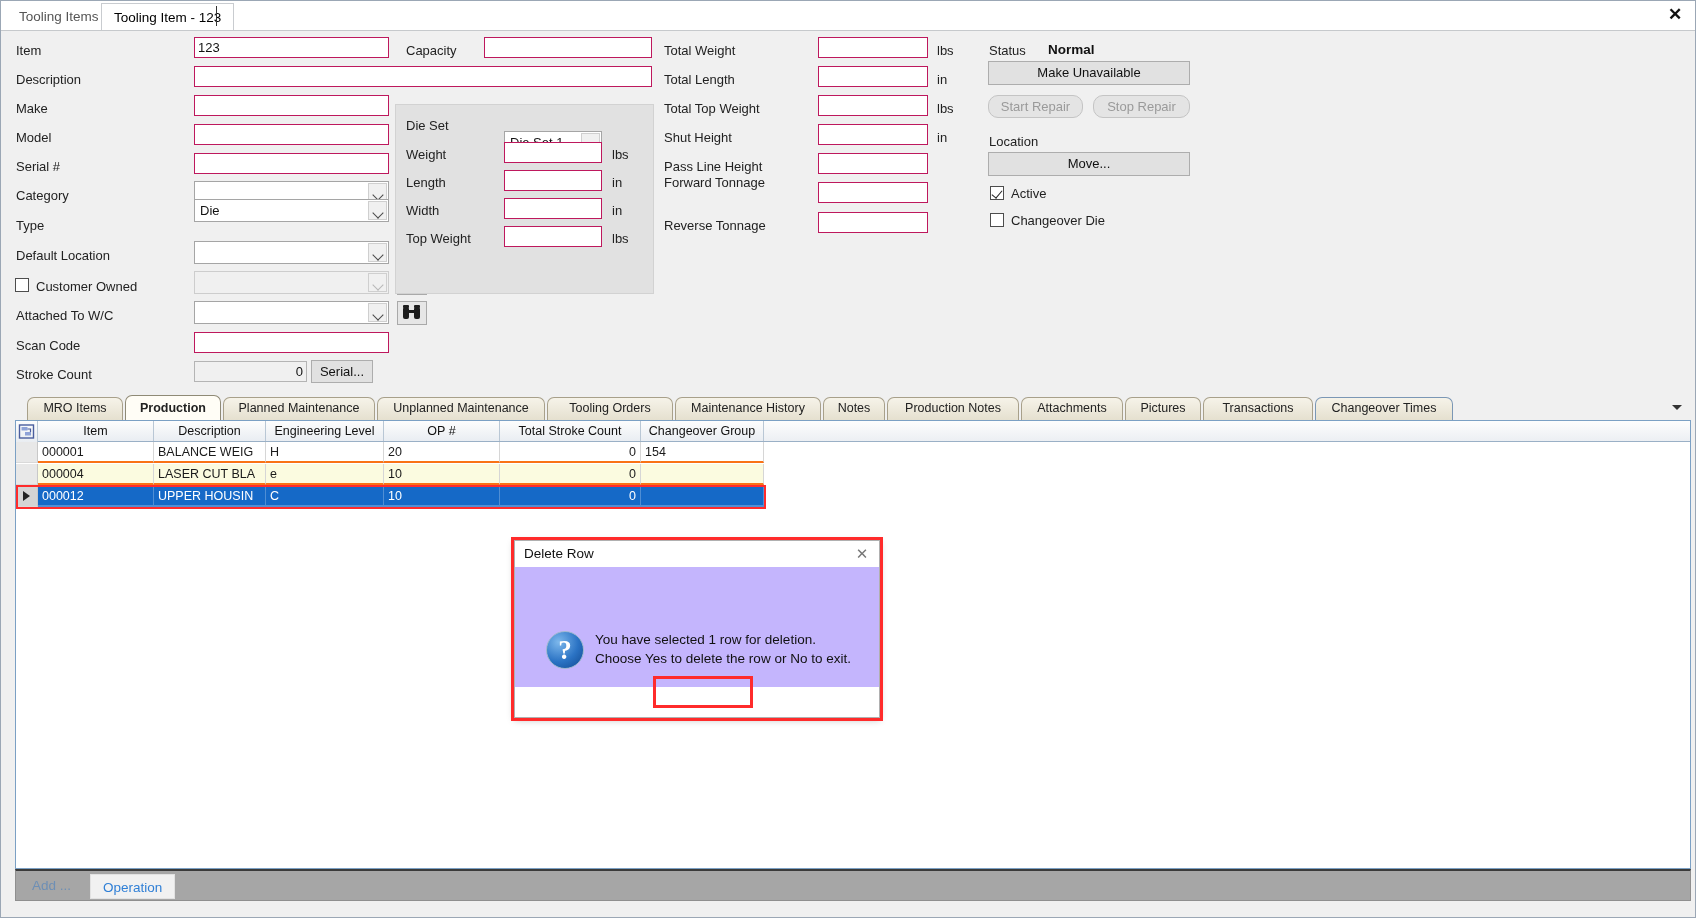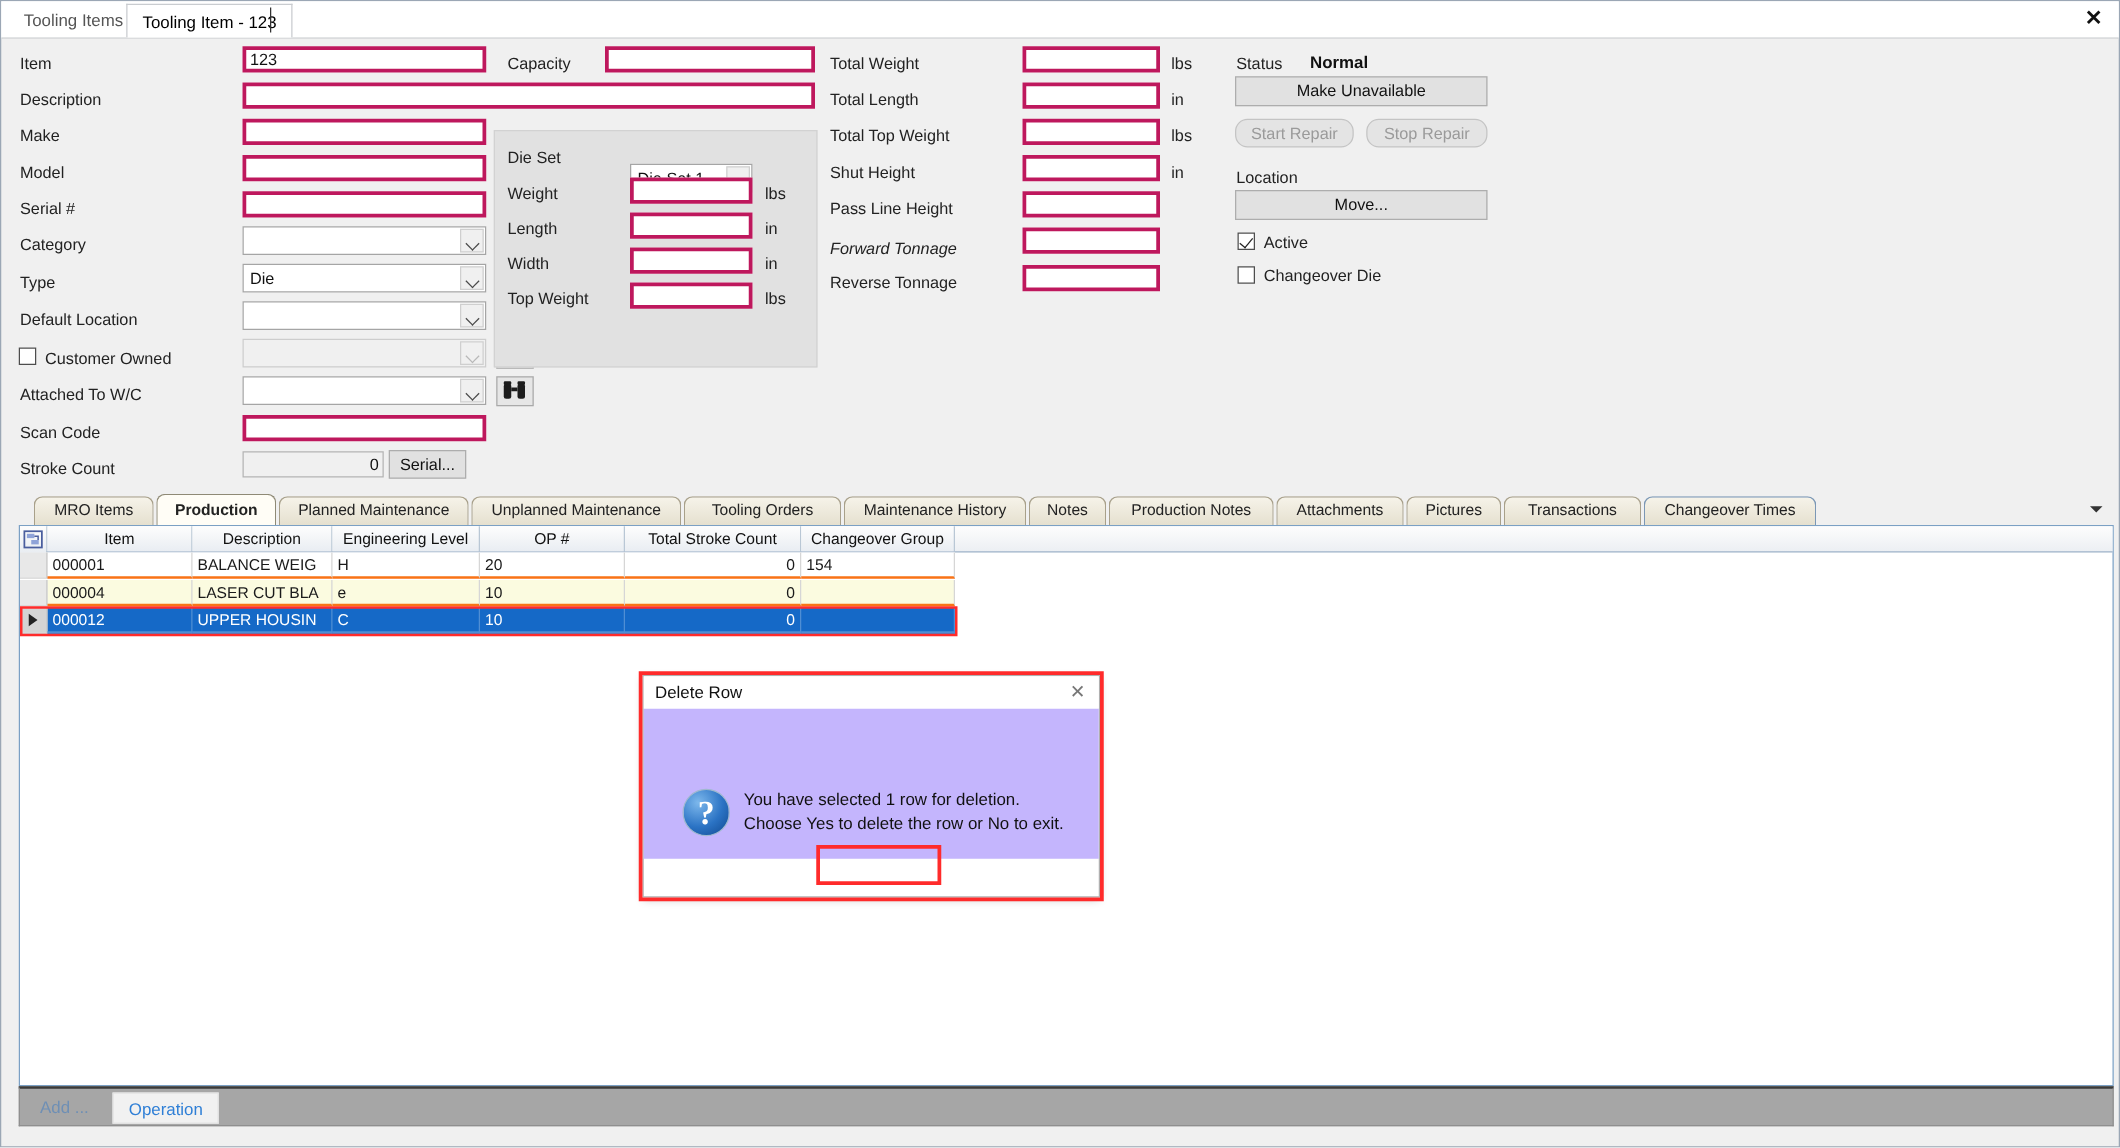--- a/index.html
+++ b/index.html
@@ -47,21 +47,21 @@
     text-align:center;line-height:22px;font-size:17px;font-weight:bold;color:#111;
     cursor:pointer;
   }
   
   .form{
     position:absolute;left:1px;top:30px;right:1px;height:362px;
     background:#f0f0f0;
   }
   .lbl{position:absolute;font-size:13px;color:#222;white-space:nowrap;}
   .fld{
-    position:absolute;background:#ffffff;border:3px solid #be185d;
+    position:absolute;background:#ffffff;border:1px solid #be185d;
     box-sizing:border-box;height:21px;font-size:13px;color:#111;
     padding:1px 3px;font-family:"Liberation Sans",sans-serif;
   }
   .fld.ro{background:#f0f0f0;border:1px solid #b4b4b4;}
   .combo{
     position:absolute;background:#ffffff;border:1px solid #a5a5a5;
     box-sizing:border-box;height:23px;font-size:13px;color:#111;
   }
   .combo .cval{position:absolute;left:5px;top:3px;}
   .combo .arw{
@@ -263,21 +263,21 @@
     <input class="fld" style="left: 192px; top: 6px; width: 195px;" value="123">
     <input class="fld" style="left: 192px; top: 35px; width: 458px;" value="">
     <input class="fld" style="left: 192px; top: 64px; width: 195px;" value="">
     <input class="fld" style="left: 192px; top: 93px; width: 195px;" value="">
     <input class="fld" style="left: 192px; top: 122px; width: 195px;" value="">
 
     <div class="combo" style="left:192px;top:150px;width:195px;">
       <span class="cval"></span>
       <span class="arw"></span>
     </div>
-    <div class="combo" style="left:192px;top:180px;width:195px;">
+    <div class="combo" style="left:192px;top:168px;width:195px;">
       <span class="cval">Die</span>
       <span class="arw"></span>
     </div>
     <div class="combo" style="left:192px;top:210px;width:195px;">
       <span class="cval"></span>
       <span class="arw"></span>
     </div>
 
     <div class="chk" style="left:13px;top:247px;"></div>
     <div class="combo disabled" style="left:192px;top:240px;width:195px;">
@@ -340,21 +340,21 @@
     <div class="unit" style="left:610px;top:116px;">lbs</div>
     <div class="unit" style="left:610px;top:144px;">in</div>
     <div class="unit" style="left:610px;top:172px;">in</div>
     <div class="unit" style="left:610px;top:200px;">lbs</div>
 
     <div class="lbl" style="left:662px;top:12px;">Total Weight</div>
     <div class="lbl" style="left:662px;top:41px;">Total Length</div>
     <div class="lbl" style="left:662px;top:70px;">Total Top Weight</div>
     <div class="lbl" style="left:662px;top:99px;">Shut Height</div>
     <div class="lbl" style="left:662px;top:128px;">Pass Line Height</div>
-    <div class="lbl" style="left:662px;top:160px;font-style:italic;">Forward Tonnage</div>
+    <div class="lbl" style="left:662px;top:144px;">Forward Tonnage</div>
     <div class="lbl" style="left:662px;top:187px;">Reverse Tonnage</div>
 
     <input class="fld" style="left: 816px; top: 6px; width: 110px;" value="">
     <input class="fld" style="left: 816px; top: 35px; width: 110px;" value="">
     <input class="fld" style="left: 816px; top: 64px; width: 110px;" value="">
     <input class="fld" style="left: 816px; top: 93px; width: 110px;" value="">
     <input class="fld" style="left: 816px; top: 122px; width: 110px;" value="">
     <input class="fld" style="left: 816px; top: 151px; width: 110px;" value="">
     <input class="fld" style="left: 816px; top: 181px; width: 110px;" value="">
 

